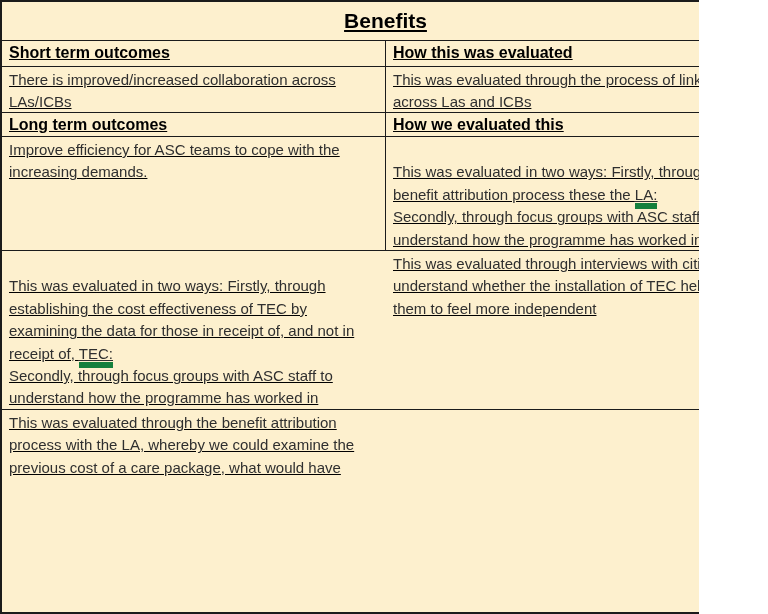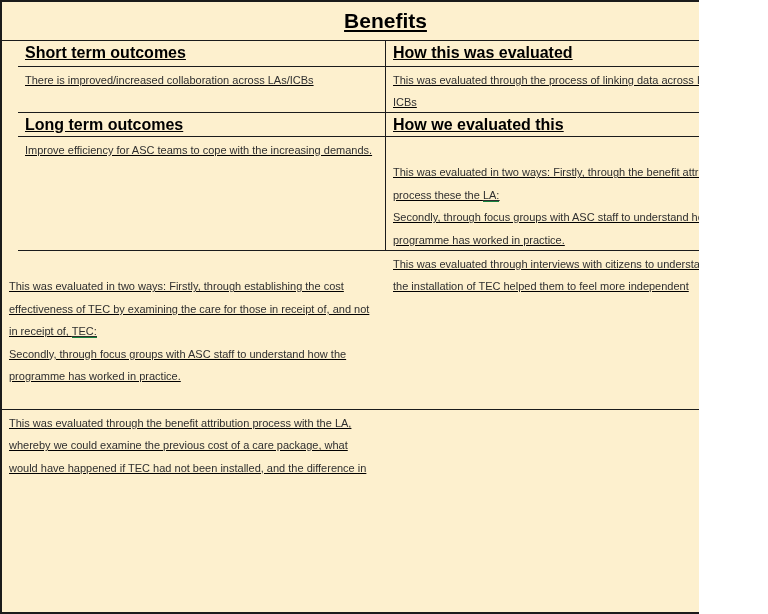--- a/index.html
+++ b/index.html
@@ -25,45 +25,45 @@
     grid-template-rows: 39px 26px 46px 24px 114px 159px 68px auto;
     border: 2px solid #1b1b1b;
     background: #fdf0ce;
     color: #2f2f2f;
   }
   .cell {
     box-sizing: border-box;
     border-bottom: 1px solid #1b1b1b;
     padding: 2px 8px 0 7px;
     overflow: hidden;
-    font-size: 11px;
+    font-size: 15px;
     line-height: 22.4px;
     vertical-align: top;
   }
-  .cell.left  { border-right: 1px solid #1b1b1b; margin-left: 16px; }
+  .cell.left  { border-right: 1px solid #1b1b1b; }
   .cell.last  { border-bottom: none; }
   .cell.pre   { white-space: pre-line; }
   .title-cell {
     grid-column: 1 / 3;
     text-align: center;
     font-weight: bold;
     font-size: 21px;
     line-height: 30px;
     color: #000000;
     padding-top: 4px;
   }
   .header-cell {
     font-weight: bold;
     font-size: 16px;
     color: #000000;
     padding-top: 1px;
   }
   .ulink {
     text-decoration: underline;
-    border-bottom: 1px solid #15803d;
+    border-bottom: 6px solid #15803d;
   }
 </style>
 </head>
 <body>
 
 <div class="page">
   <div class="benefits-table">
 
     <div class="cell title-cell">Benefits</div>
 
@@ -76,21 +76,21 @@
     <div class="cell left header-cell">Long term outcomes</div>
     <div class="cell header-cell">How we evaluated this</div>
 
     <div class="cell left">Improve efficiency for ASC teams to cope with the increasing demands.</div>
     <div class="cell pre">
       <span>This was evaluated in two ways: Firstly, through the benefit attribution process these the </span><span class="ulink">LA:</span><span>
 Secondly, through focus groups with ASC staff to understand how the programme has worked in practice.</span>
     </div>
 
     <div class="cell pre">
-      <span>This was evaluated in two ways: Firstly, through establishing the cost effectiveness of TEC by examining the care for those in receipt of, and not in receipt of, </span><span class="ulink">TEC:</span><span>
+      <span>This was evaluated in two ways: Firstly, through establishing the cost effectiveness of TEC by examining the data for those in receipt of, and not in receipt of, </span><span class="ulink">TEC:</span><span>
 Secondly, through focus groups with ASC staff to understand how the programme has worked in practice.</span>
     </div>
 
     <div class="cell">This was evaluated through interviews with citizens to understand whether the installation of TEC helped them to feel more independent</div>
 
     <div class="cell last">This was evaluated through the benefit attribution process with the LA, whereby we could examine the previous cost of a care package, what would have happened if TEC had not been installed, and the difference in the cost between these scenarios.</div>
 
   </div>
 </div>
 

